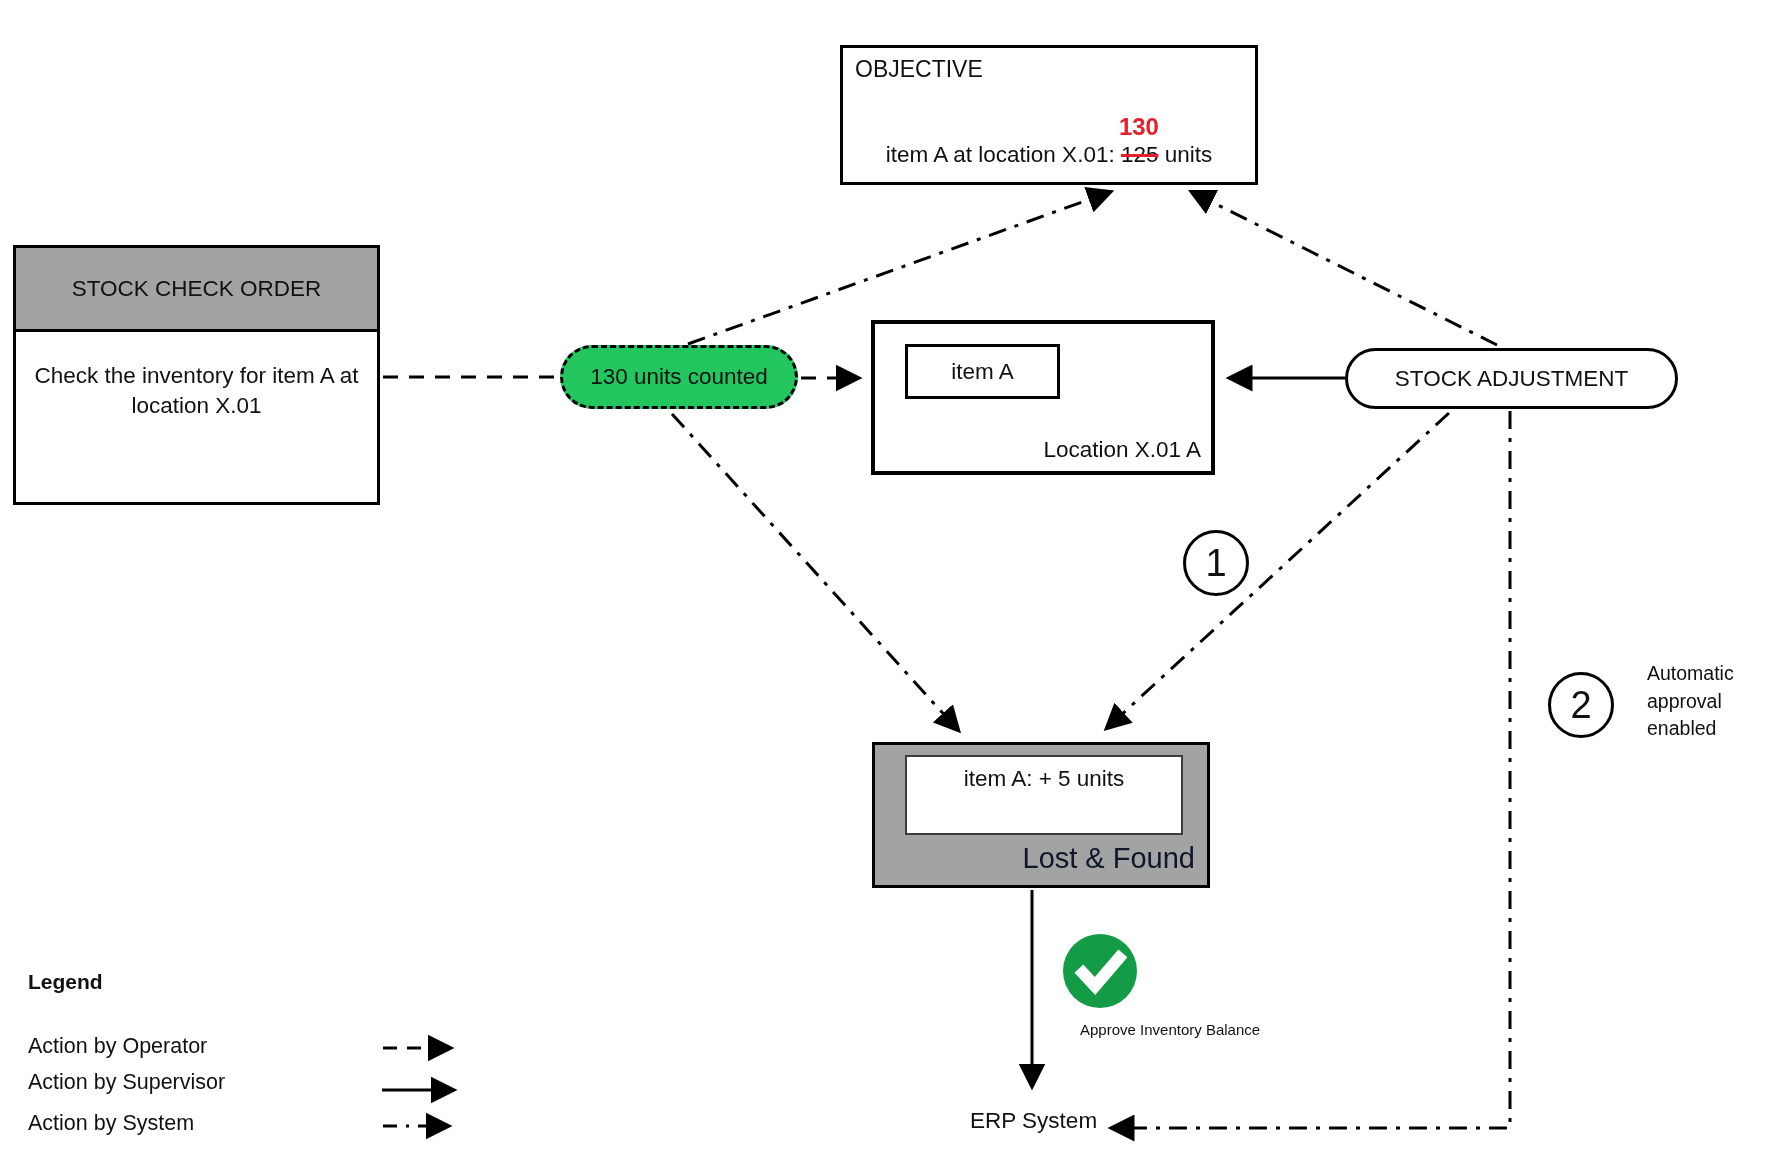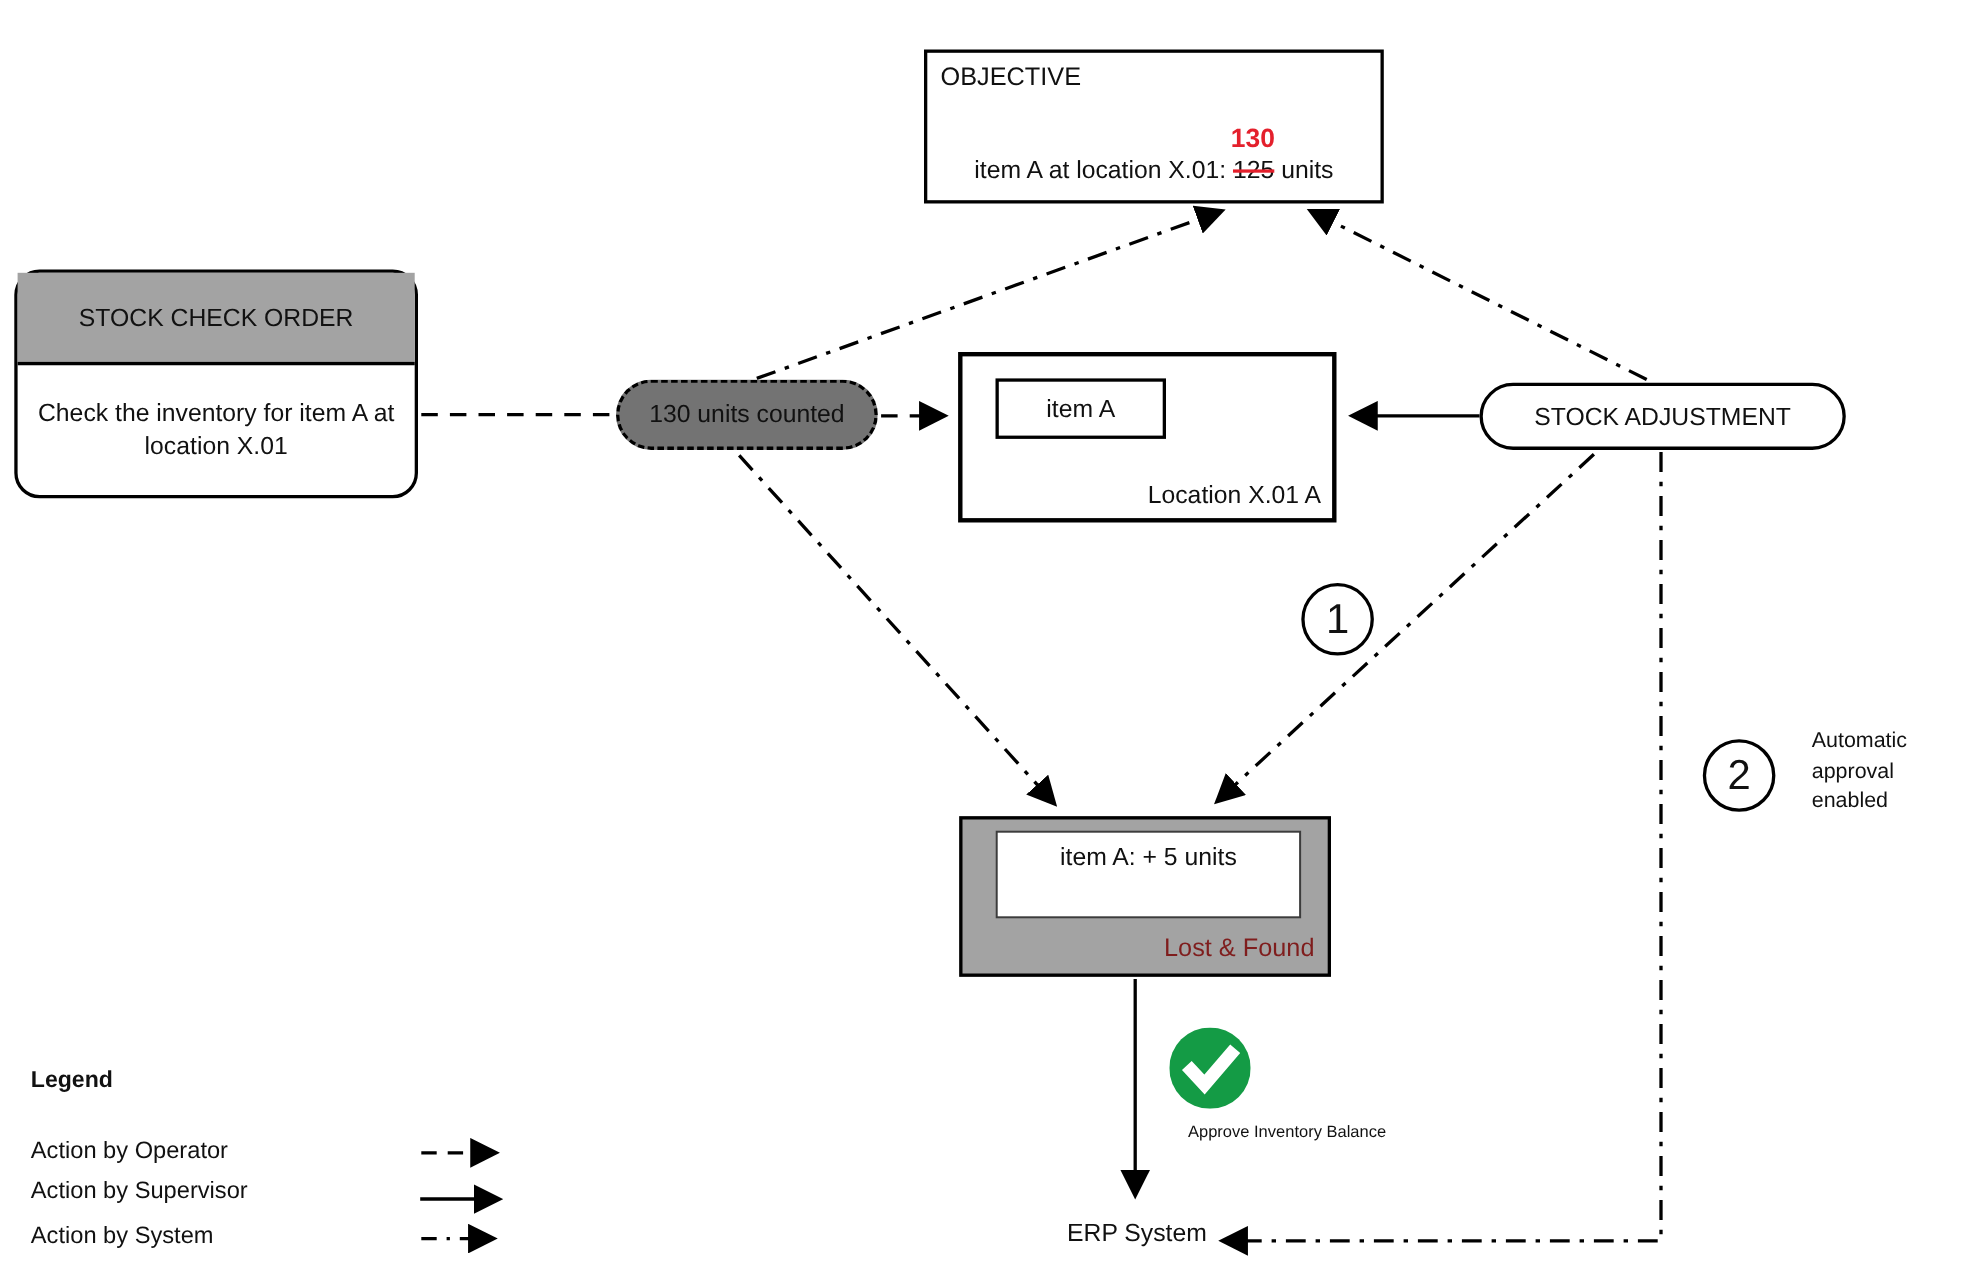--- a/index.html
+++ b/index.html
@@ -18,39 +18,39 @@
   .flex-center{display:flex;align-items:center;justify-content:center;}
 
   
   .objective{left:840px;top:45px;width:418px;height:140px;}
   .objective .title{position:absolute;left:12px;top:8px;font-size:23px;}
   .objective .content{position:absolute;left:0;right:0;bottom:14px;text-align:center;font-size:22.5px;white-space:nowrap;}
   .old-val{position:relative;display:inline-block;text-decoration:line-through;text-decoration-color:var(--red);text-decoration-thickness:3px;}
   .new-val{position:absolute;left:-2px;top:-29px;color:var(--red);text-decoration:none;font-size:24px;font-weight:bold;}
 
   
-  .sco{left:13px;top:245px;width:367px;height:208px;border-radius:23px;}
+  .sco{left:13px;top:245px;width:367px;height:260px;}
   .sco .hdr{height:84px;background:var(--gray);border-bottom:3px solid var(--ink);font-size:22.5px;}
   .sco .bod{height:118px;text-align:center;font-size:22.5px;line-height:1.32;padding:16px 18px;}
 
   
-  .counted{left:560px;top:345px;width:238px;height:64px;border:3px dashed var(--ink);border-radius:32px;background:#737373;font-size:22.5px;position:absolute;}
+  .counted{left:560px;top:345px;width:238px;height:64px;border:3px dashed var(--ink);border-radius:32px;background:#22c55e;font-size:22.5px;position:absolute;}
 
   
   .locbox{left:871px;top:320px;width:344px;height:155px;border-width:4px;}
   .itema{position:absolute;left:30px;top:20px;width:155px;height:55px;border:3px solid var(--ink);font-size:22.5px;background:#fff;}
   .locbox .loclabel{position:absolute;right:10px;bottom:8px;font-size:22.5px;}
 
   
   .stockadj{left:1345px;top:348px;width:333px;height:61px;border-radius:31px;font-size:22.5px;}
 
   
   .lostfound{left:872px;top:742px;width:338px;height:146px;background:var(--gray);}
   .lostfound .inner{position:absolute;left:30px;top:10px;width:278px;height:80px;background:#ffffff;border:2px solid #3c3c3c;text-align:center;padding-top:9px;font-size:22.5px;}
-  .lostfound .lflabel{position:absolute;right:12px;bottom:10px;font-size:23px;color:#7f1d1d;}
+  .lostfound .lflabel{position:absolute;right:12px;bottom:10px;font-size:29px;color:#0f172a;}
 
   
   .badge{position:absolute;width:66px;height:66px;border:3px solid var(--ink);border-radius:50%;background:#fff;font-size:38px;display:flex;align-items:center;justify-content:center;}
   .badge1{left:1183px;top:530px;}
   .badge2{left:1548px;top:672px;}
 
   .autoapproval{position:absolute;left:1647px;top:660px;width:145px;font-size:19.5px;line-height:1.42;}
 
   
   .approve-icon{position:absolute;left:1063px;top:934px;width:74px;height:74px;}

